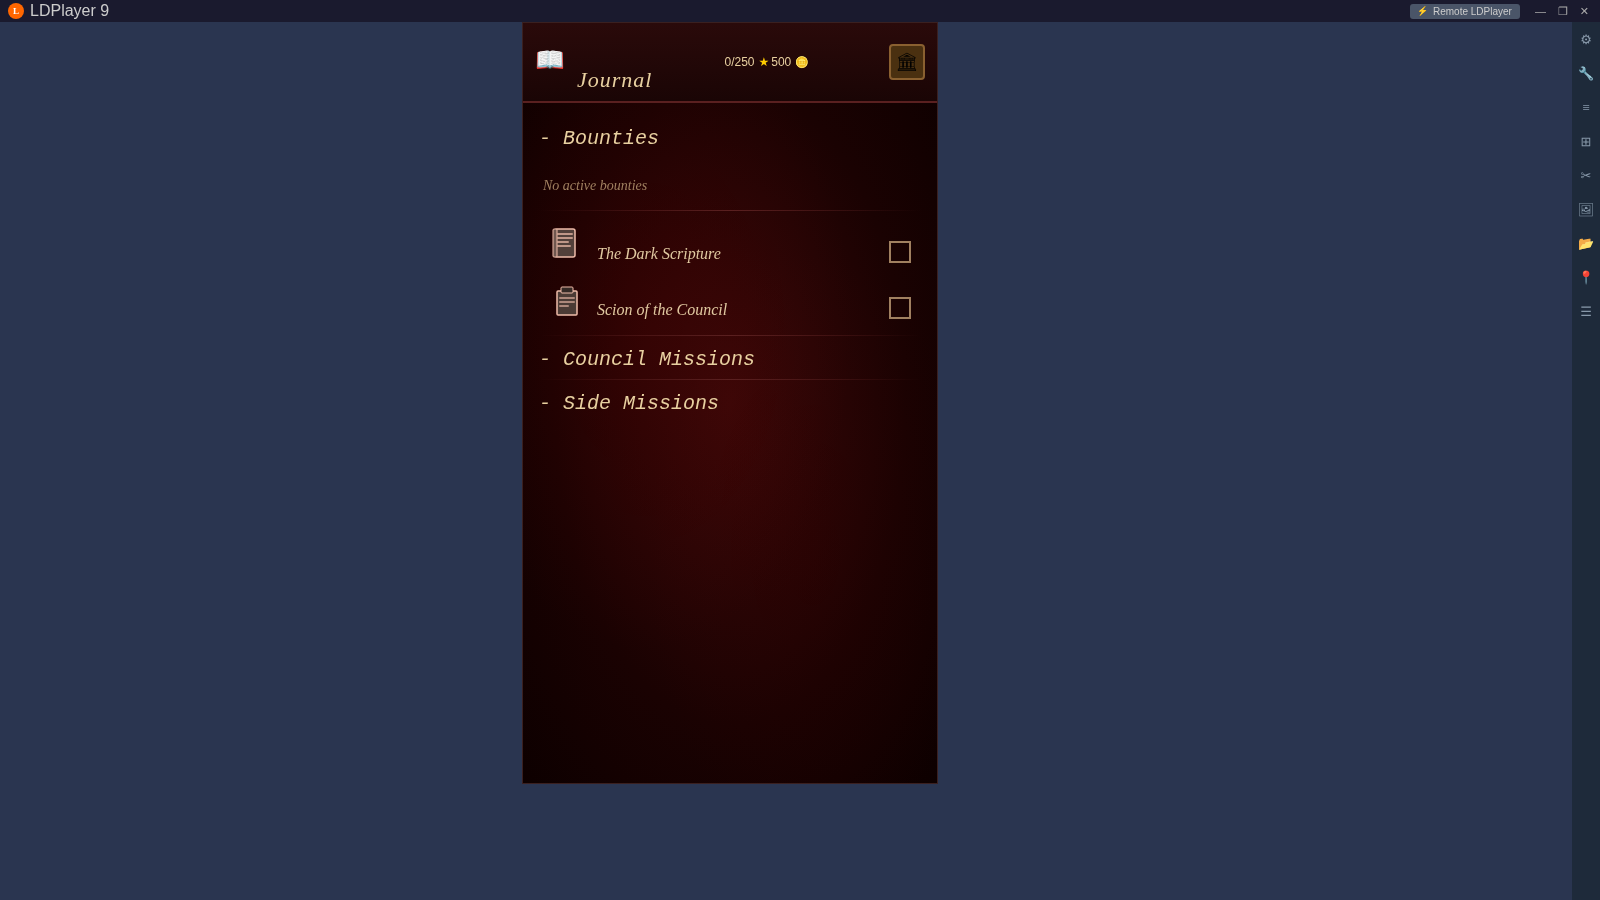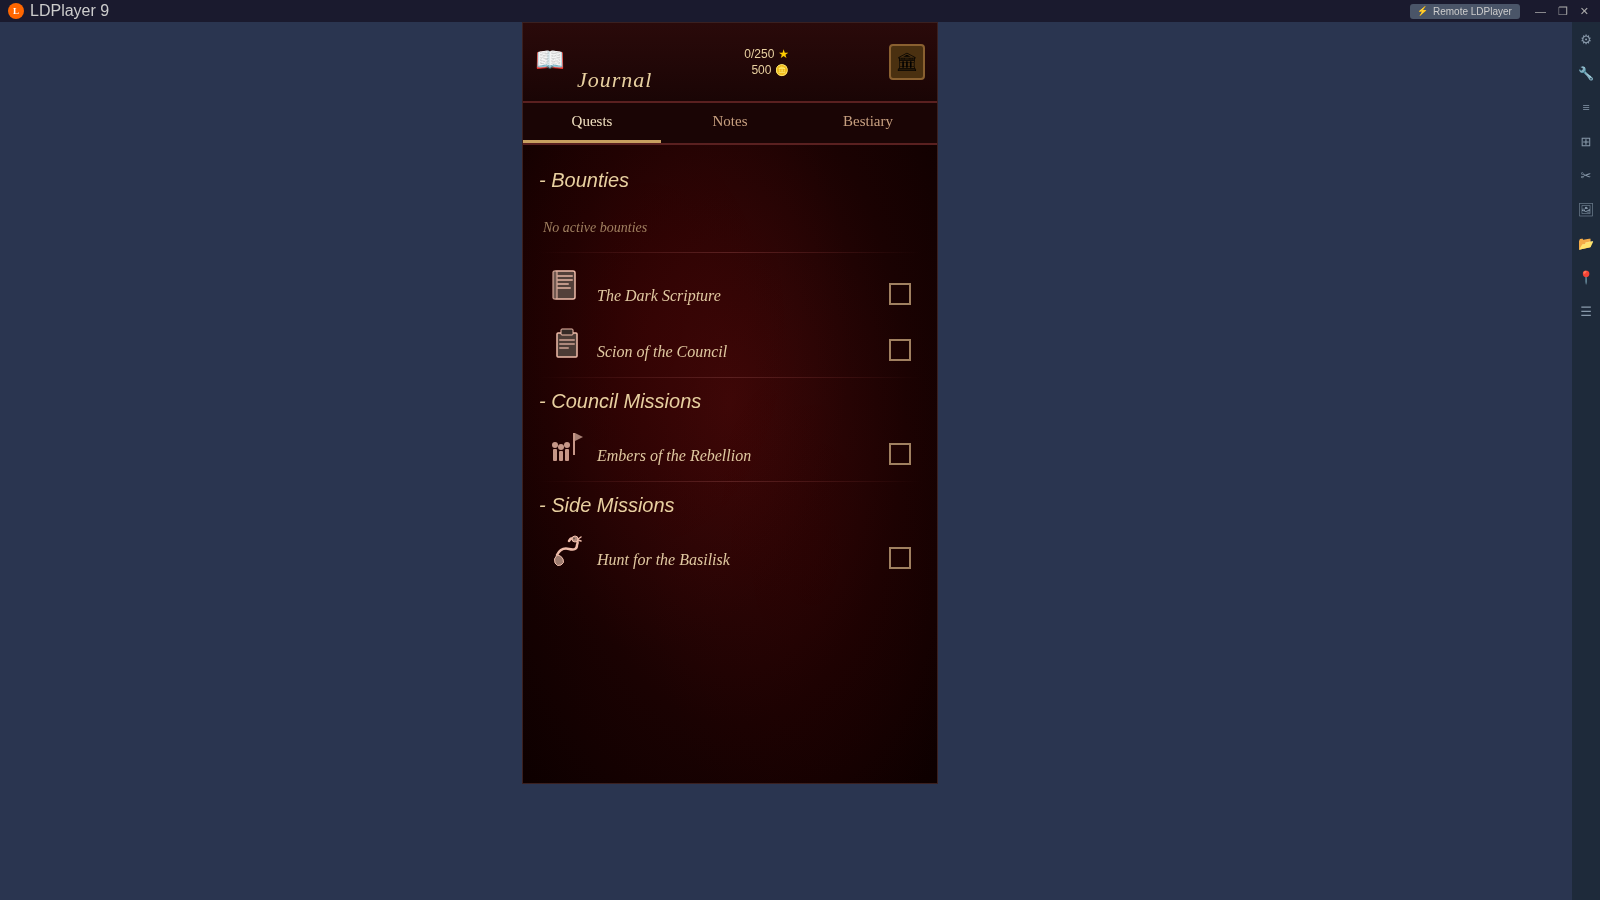--- a/index.html
+++ b/index.html
@@ -174,21 +174,21 @@
       color: #e8d0a0;
       font-size: 22px;
       font-family: 'Georgia', serif;
       font-style: italic;
       letter-spacing: 1px;
       margin-top: 36px;
     }
 
     .journal-stats {
       display: flex;
-      flex-direction: column;
+      flex-direction: row;
       align-items: flex-end;
       gap: 2px;
     }
 
     .stat-row {
       display: flex;
       align-items: center;
       gap: 4px;
       color: #e8d0a0;
       font-size: 12px;
@@ -247,21 +247,21 @@
       z-index: 2;
       padding: 12px 16px;
       overflow-y: auto;
       height: calc(100% - 110px);
     }
 
     
     .section-header {
       color: #e8d0a0;
       font-size: 20px;
-      font-family: Liberation Sans, sans-serif;
+      font-family: Liberation Mono, monospace;
       font-style: italic;
       margin-bottom: 8px;
       margin-top: 12px;
     }
 
     .section-header::before {
       content: '- ';
     }
 
     
@@ -378,31 +378,20 @@
       <div class="stat-row">
         <span>500</span>
         <span style="font-size:11px;">🪙</span>
       </div>
     </div>
     <div class="chest-icon-area">
       <div class="chest-icon">🏛</div>
     </div>
   </div>
 
-  <div class="tabs">
-    <div class="tab active">
-      <span>Quests</span>
-    </div>
-    <div class="tab">
-      <span>Notes</span>
-    </div>
-    <div class="tab">
-      <span>Bestiary</span>
-    </div>
-  </div>
 
   <div class="content">
 
     <div class="section-header">Bounties</div>
     <div class="no-bounties">No active bounties</div>
 
     <div class="section-divider"></div>
 
 
     <div class="quest-item">
@@ -431,52 +420,20 @@
         </svg>
       </div>
       <span class="quest-name">Scion of the Council</span>
       <div class="quest-checkbox"></div>
     </div>
 
     <div class="section-divider"></div>
 
     <div class="section-header">Council Missions</div>
 
-    <div class="quest-item">
-      <div class="quest-icon">
-        <svg width="36" height="36" viewBox="0 0 36 36" fill="none">
-
-          <rect x="4" y="20" width="4" height="12" rx="1" fill="#c8a060" opacity="0.8"></rect>
-          <circle cx="6" cy="16" r="3" fill="#c8a060" opacity="0.8"></circle>
-          <rect x="10" y="22" width="4" height="10" rx="1" fill="#c8a060" opacity="0.8"></rect>
-          <circle cx="12" cy="18" r="3" fill="#c8a060" opacity="0.8"></circle>
-          <rect x="16" y="20" width="4" height="12" rx="1" fill="#c8a060" opacity="0.8"></rect>
-          <circle cx="18" cy="16" r="3" fill="#c8a060" opacity="0.8"></circle>
-
-          <rect x="24" y="4" width="2" height="22" fill="#c8a060" opacity="0.8"></rect>
-          <polygon points="26,4 34,8 26,12" fill="#c86040" opacity="0.9"></polygon>
-        </svg>
-      </div>
-      <span class="quest-name">Embers of the Rebellion</span>
-      <div class="quest-checkbox"></div>
-    </div>
 
     <div class="section-divider"></div>
 
     <div class="section-header">Side Missions</div>
 
-    <div class="quest-item">
-      <div class="quest-icon">
-        <svg width="36" height="36" viewBox="0 0 36 36" fill="none">
-
-          <path d="M8 22 Q12 14 20 16 Q28 18 28 12 Q30 8 26 6 Q22 4 20 8" stroke="#c8a060" stroke-width="2.5" fill="none" stroke-linecap="round"></path>
-          <circle cx="26" cy="6" r="3" fill="#c86040" stroke="#c8a060" stroke-width="1"></circle>
-          <circle cx="25" cy="5.5" r="1" fill="#ff0000"></circle>
-          <path d="M29 6 L32 4 M29 7 L32 8" stroke="#c8a060" stroke-width="1.5" stroke-linecap="round"></path>
-          <path d="M8 22 Q4 26 6 30 Q8 34 12 32 Q16 30 14 26 Q12 22 8 22Z" fill="#5a8030" stroke="#c8a060" stroke-width="1"></path>
-        </svg>
-      </div>
-      <span class="quest-name">Hunt for the Basilisk</span>
-      <div class="quest-checkbox"></div>
-    </div>
 
   </div>
 </div>
 
 </body></html>

